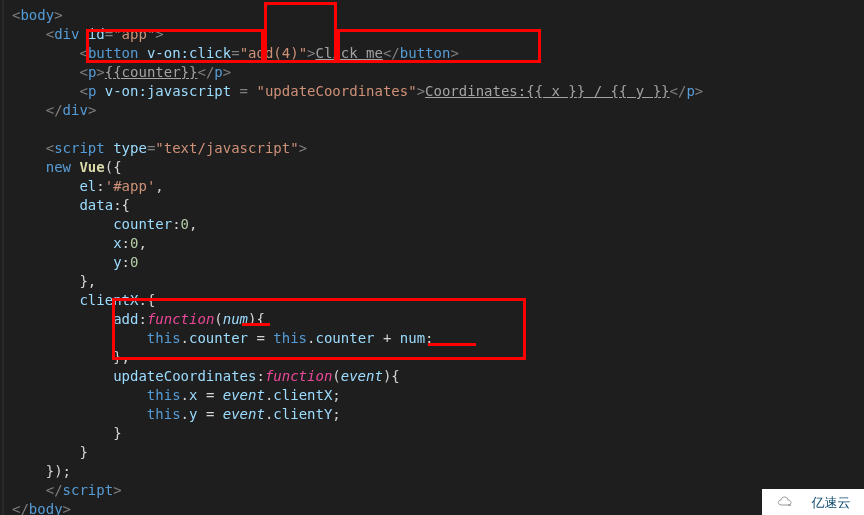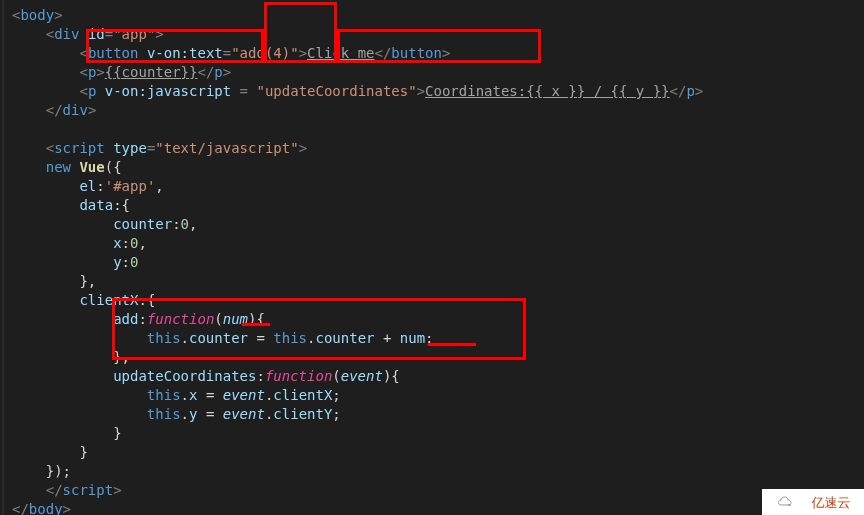--- a/index.html
+++ b/index.html
@@ -59,33 +59,33 @@
     position: absolute;
     bottom: 0;
     right: 0;
     width: 102px;
     height: 26px;
     background: #ffffff;
     display:flex;
     align-items:center;
     justify-content:center;
     gap:16px;
-    color:#c2410c;
+    color:#0c4a6e;
     font-family: "Microsoft YaHei", sans-serif;
     font-size:13px;
   }
   .watermark svg { width:20px; height:14px; }
 </style>
 </head>
 <body>
 
 <div class="editor">
 <pre><span class="t-punct">&lt;</span><span class="t-tag">body</span><span class="t-punct">&gt;</span>
     <span class="t-punct">&lt;</span><span class="t-tag">div</span> <span class="t-attr">id</span><span class="t-punct">=</span><span class="t-str">"app"</span><span class="t-punct">&gt;</span>
-        <span class="t-punct">&lt;</span><span class="t-tag">button</span> <span class="t-attr">v-on:text</span><span class="t-punct">=</span><span class="t-str">"add(4)"</span><span class="t-punct">&gt;</span><span class="t-text">Click me</span><span class="t-punct">&lt;/</span><span class="t-tag">button</span><span class="t-punct">&gt;</span>
+        <span class="t-punct">&lt;</span><span class="t-tag">button</span> <span class="t-attr">v-on:click</span><span class="t-punct">=</span><span class="t-str">"add(4)"</span><span class="t-punct">&gt;</span><span class="t-text">Click me</span><span class="t-punct">&lt;/</span><span class="t-tag">button</span><span class="t-punct">&gt;</span>
         <span class="t-punct">&lt;</span><span class="t-tag">p</span><span class="t-punct">&gt;</span><span class="t-text">{{counter}}</span><span class="t-punct">&lt;/</span><span class="t-tag">p</span><span class="t-punct">&gt;</span>
         <span class="t-punct">&lt;</span><span class="t-tag">p</span> <span class="t-attr">v-on:javascript</span><span class="t-punct"> = </span><span class="t-str">"updateCoordinates"</span><span class="t-punct">&gt;</span><span class="t-text">Coordinates:{{ x }} / {{ y }}</span><span class="t-punct">&lt;/</span><span class="t-tag">p</span><span class="t-punct">&gt;</span>
     <span class="t-punct">&lt;/</span><span class="t-tag">div</span><span class="t-punct">&gt;</span>
 
     <span class="t-punct">&lt;</span><span class="t-tag">script</span> <span class="t-attr">type</span><span class="t-punct">=</span><span class="t-str">"text/javascript"</span><span class="t-punct">&gt;</span>
     <span class="t-key">new </span><span class="t-fn">Vue</span><span class="t-brace">({</span>
         <span class="t-ident">el</span><span class="t-op">:</span><span class="t-str">'#app'</span><span class="t-op">,</span>
         <span class="t-ident">data</span><span class="t-brace">:{</span>
             <span class="t-ident">counter</span><span class="t-op">:</span><span class="t-num">0</span><span class="t-op">,</span>
             <span class="t-ident">x</span><span class="t-op">:</span><span class="t-num">0</span><span class="t-op">,</span>

